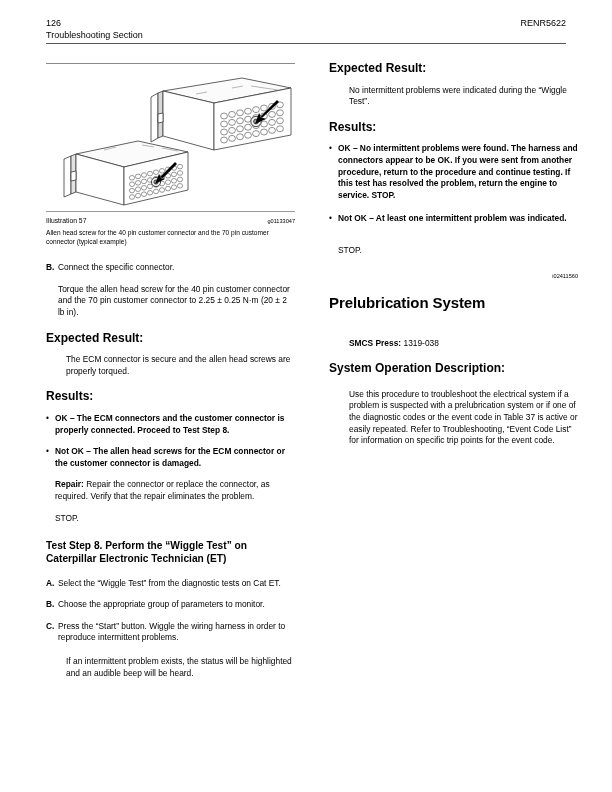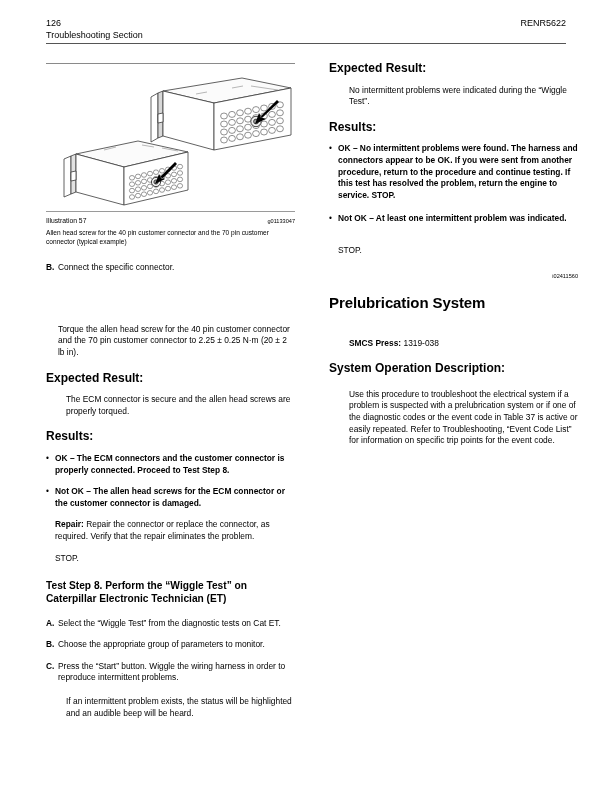--- a/index.html
+++ b/index.html
@@ -113,21 +113,20 @@
   .step-letter {
     font-weight: bold;
     width: 12px;
     flex: 0 0 12px;
   }
   .step-body { flex: 1 1 auto; }
   .step-cont {
     margin-left: 12px;
     font-size: 8.4px;
     line-height: 11.6px;
-    margin-top: 40px;
   }
 
   
   .bullet {
     display: flex;
     font-size: 8.4px;
     line-height: 11.6px;
   }
   .bullet-dot {
     width: 9px;

